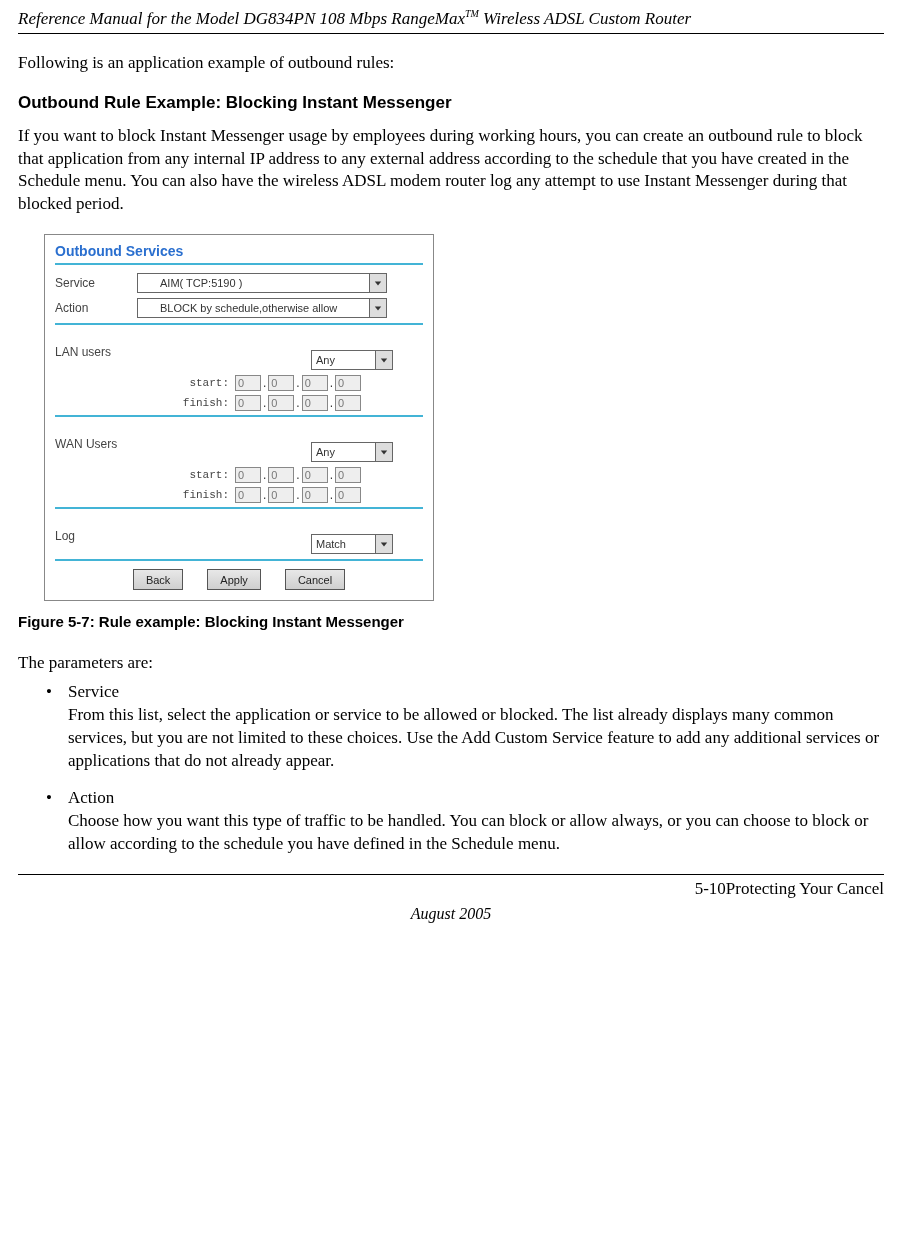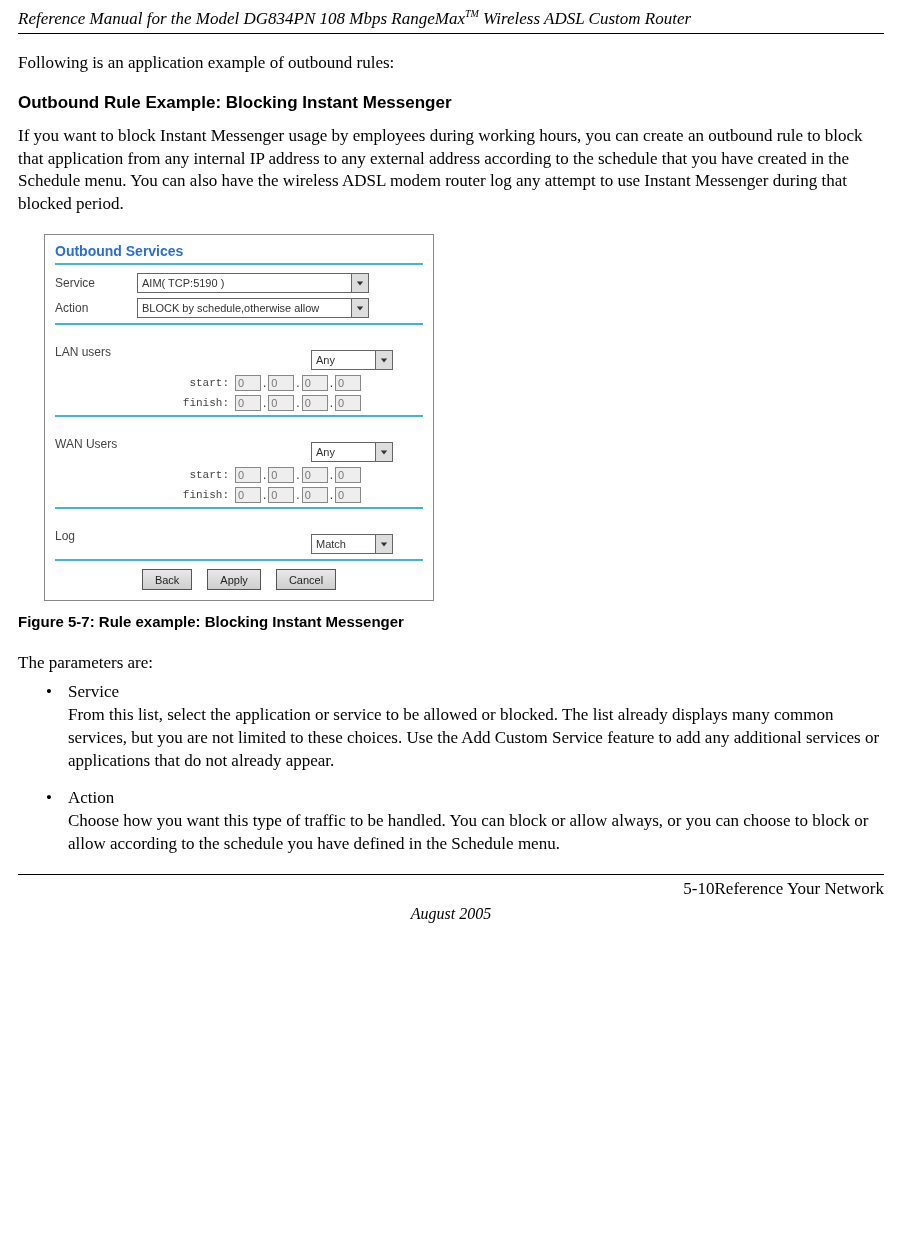--- a/index.html
+++ b/index.html
@@ -63,21 +63,21 @@
   .cyan-line { border: none; border-top: 2px solid #43b4d6; margin: 2px 0 8px 0;}
   .row { display: flex; align-items: center; margin: 5px 0;}
   .row-label { width: 82px; flex: none; font-size: 12px; color: #444;}
   .select-box {
     display: flex;
     border: 1px solid #666;
     background: #fff;
     height: 18px;
     align-items: center;
   }
-  .select-box.wide { width: 230px; }
+  .select-box.wide { width: 230px; padding-left: 18px; }
   .select-box.med  { width: 80px; margin-top: 17px; }
   .select-text { flex: 1; font-size: 11px; padding: 0 4px; white-space: nowrap; overflow: hidden;}
   .select-arrow {
     width: 16px; height: 100%;
     background: #ddd;
     border-left: 1px solid #666;
     display: flex; align-items: center; justify-content: center;
   }
   .select-arrow svg { width: 8px; height: 8px; }
   .sub-row { display: flex; align-items: center; justify-content: flex-start; margin: 4px 0 4px 0;}
@@ -87,21 +87,21 @@
     border: 1px solid #888;
     background: #eee;
     font-size: 11px; color: #777;
     text-align: left;
     padding: 0 2px;
     box-sizing: border-box;
   }
   .dot { margin: 0 2px; font-size: 12px; }
   .spacer-right { flex: 1; }
   .select-right { margin-left: auto; margin-right: 30px;}
-  .btn-row { display: flex; justify-content: center; gap: 15px; margin-top: 8px;}
+  .btn-row { display: flex; justify-content: center; gap: 24px; margin-top: 8px;}
   .btn {
     border: 1px solid #555;
     background: linear-gradient(#e8e8e8,#cfcfcf);
     height: 19px;
     font-size: 11px;
     padding: 0 12px;
     display: flex; align-items: center;
     color: #222;
     cursor: pointer;
   }
@@ -260,15 +260,15 @@
   </li>
   <li>
     <span>Action</span><br>
     <span>Choose how you want this type of traffic to be handled. You can block or allow always, or you can choose to block or allow according to the schedule you have defined in the Schedule menu.</span>
   </li>
 </ul>
 
 <hr class="bottom-line">
 <div class="footer-row">
   <span>5-10</span>
-  <span>Reference Your Network</span>
+  <span>Protecting Your Cancel</span>
 </div>
 <div class="footer-center">August 2005</div>
 
 </body></html>

